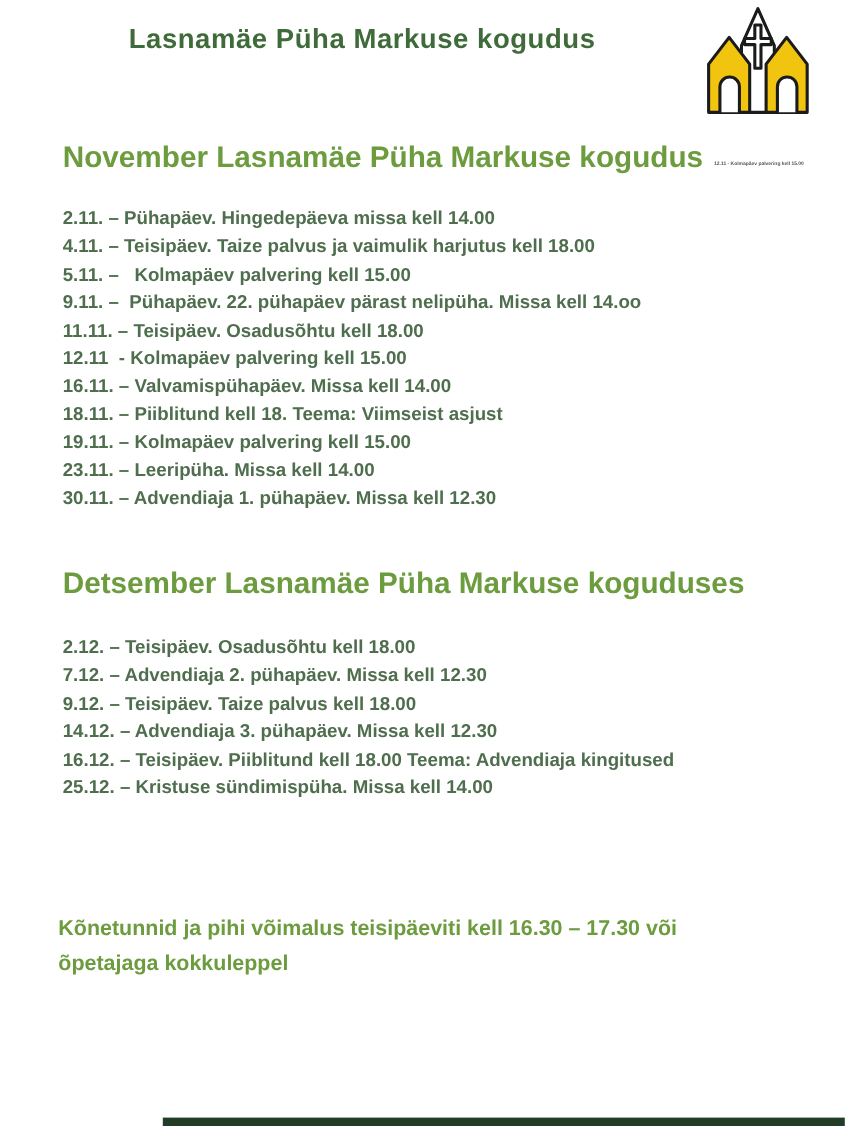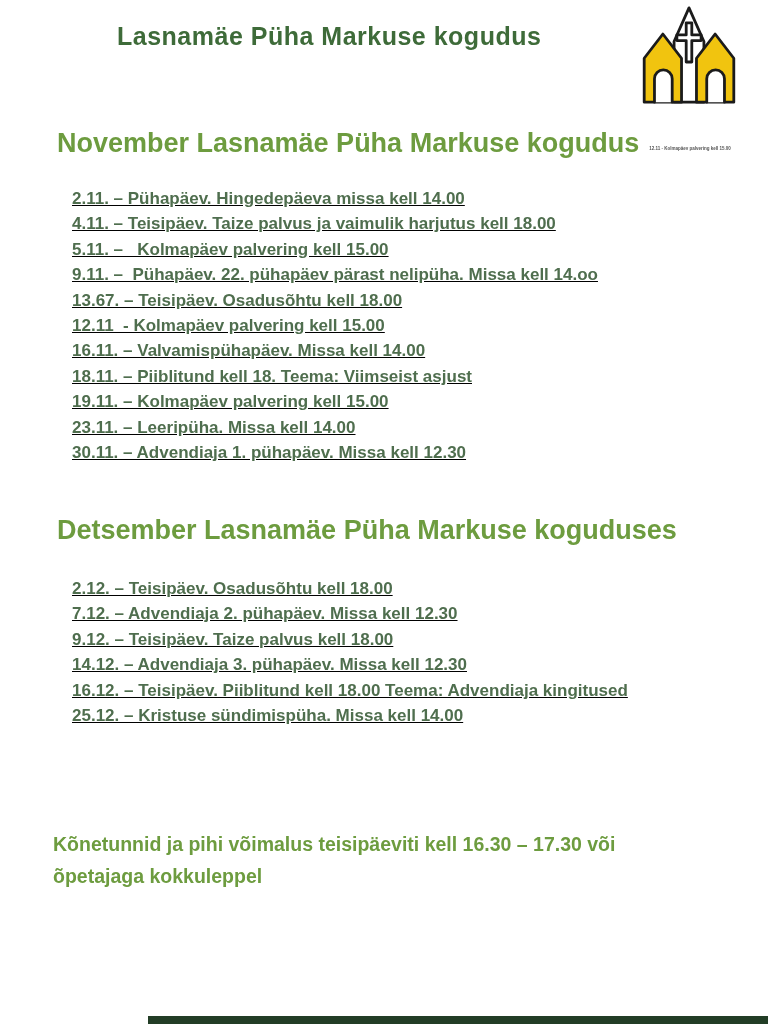--- a/index.html
+++ b/index.html
@@ -34,23 +34,22 @@
   .heading-note {
     font-size: 4.5px;
     font-weight: bold;
     color: #555555;
     margin-left: 10px;
     letter-spacing: 0px;
     vertical-align: 2px;
   }
   .schedule-list {
     position: absolute;
-    left: 72px;
+    left: 57px;
     width: 660px;
-    text-decoration: underline;
   }
   .schedule-list .item {
     font-size: 17px;
     font-weight: bold;
     color: #4F6E4E;
     line-height: 25.4px;
     white-space: pre-wrap;
   }
   .footer-note {
     position: absolute;
@@ -90,21 +89,21 @@
 
 <div class="section-heading" style="top:128px;">
   <span>November Lasnamäe Püha Markuse kogudus</span><span class="heading-note">12.11 - Kolmapäev palvering kell 15.00</span>
 </div>
 
 <div class="schedule-list" style="top:186px;">
     <div class="item">2.11. – Pühapäev. Hingedepäeva missa kell 14.00</div>
     <div class="item">4.11. – Teisipäev. Taize palvus ja vaimulik harjutus kell 18.00</div>
     <div class="item">5.11. –   Kolmapäev palvering kell 15.00</div>
     <div class="item">9.11. –  Pühapäev. 22. pühapäev pärast nelipüha. Missa kell 14.oo</div>
-    <div class="item">13.67. – Teisipäev. Osadusõhtu kell 18.00</div>
+    <div class="item">11.11. – Teisipäev. Osadusõhtu kell 18.00</div>
     <div class="item">12.11  - Kolmapäev palvering kell 15.00</div>
     <div class="item">16.11. – Valvamispühapäev. Missa kell 14.00</div>
     <div class="item">18.11. – Piiblitund kell 18. Teema: Viimseist asjust</div>
     <div class="item">19.11. – Kolmapäev palvering kell 15.00</div>
     <div class="item">23.11. – Leeripüha. Missa kell 14.00</div>
     <div class="item">30.11. – Advendiaja 1. pühapäev. Missa kell 12.30</div>
   </div>
 
 <div class="section-heading" style="top:515px;">
   <span>Detsember Lasnamäe Püha Markuse koguduses</span>

